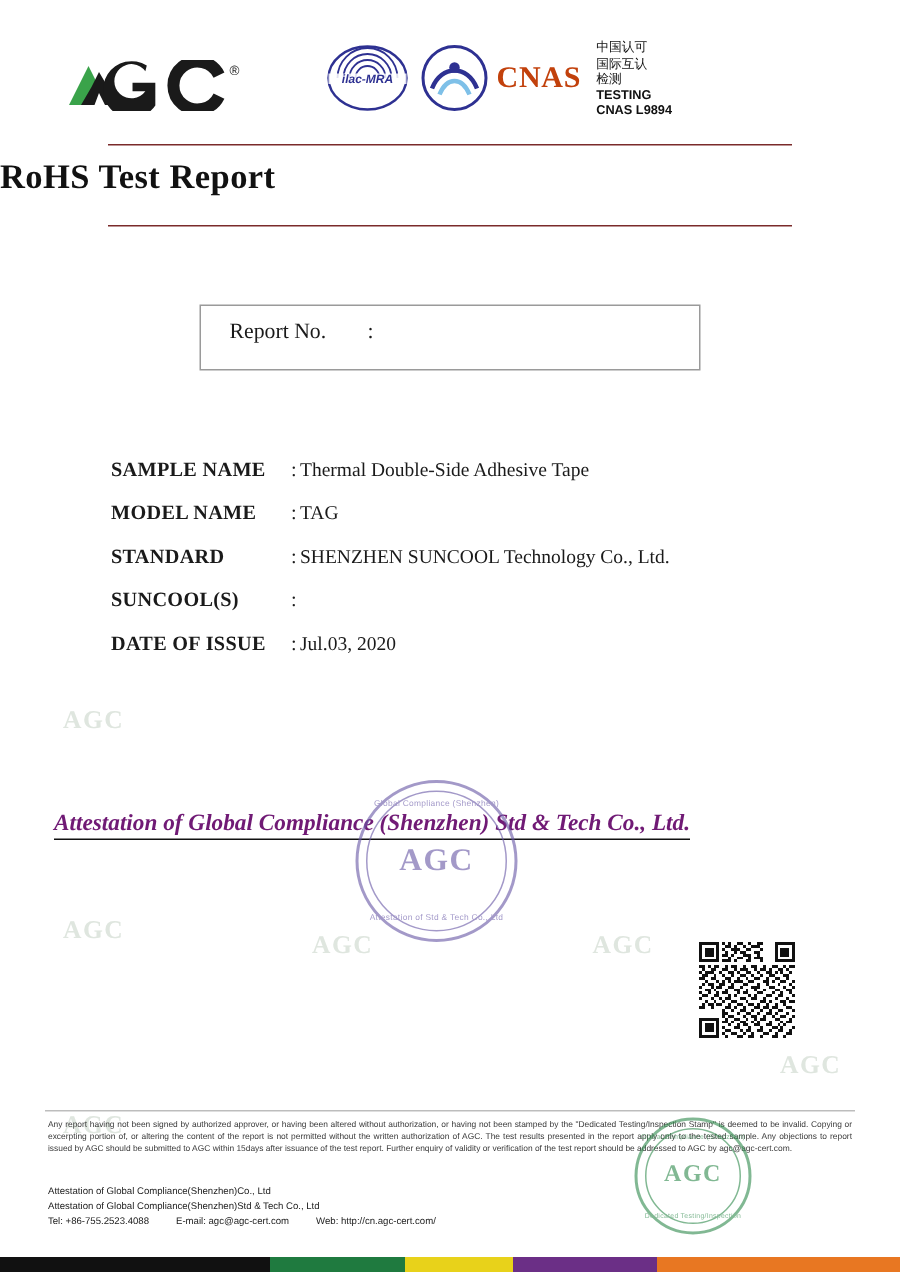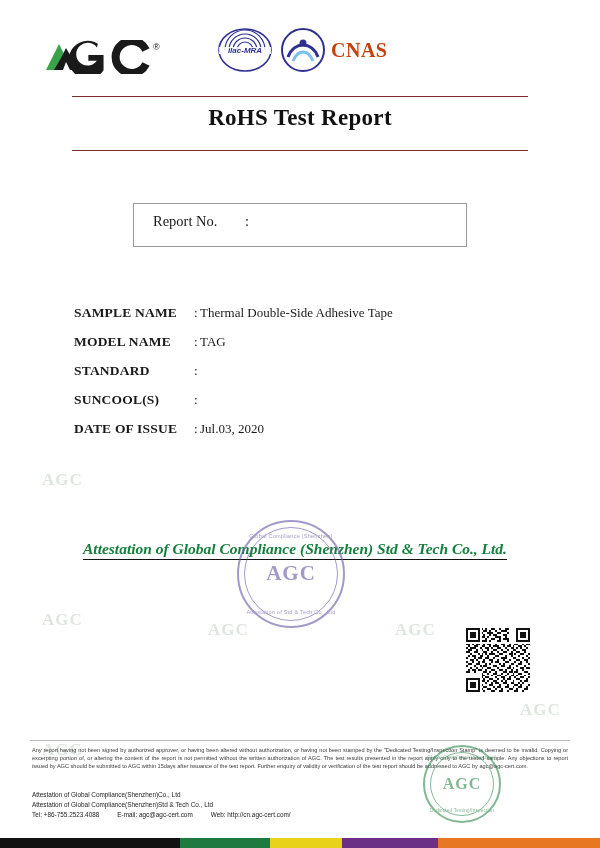--- a/index.html
+++ b/index.html
@@ -92,21 +92,20 @@
     width: 456px;
     border-top: 1px solid #7a2b2b;
   }
   .rule-top { top: 96px; }
   .rule-bottom { top: 150px; }
   .doc-title {
     position: absolute;
     top: 105px;
     left: 0;
     width: 600px;
-    text-align: center;
     font-family: "Liberation Serif", serif;
     font-weight: bold;
     font-size: 23px;
     letter-spacing: 0.3px;
     color: #111;
   }
 
   
   .report-box {
     position: absolute;
@@ -176,22 +175,21 @@
   .company-line {
     position: absolute;
     left: 0;
     top: 540px;
     width: 496px;
     text-align: center;
     font-family: "Liberation Serif", serif;
     font-style: italic;
     font-weight: bold;
     font-size: 15.5px;
-    color: #15803d;
-    margin-left: 47px;
+    color: #701a75;
   }
   .company-line span {
     border-bottom: 1px solid #111;
     padding-bottom: 2px;
   }
 
   
   .stamp {
     position: absolute;
     border-radius: 50%;
@@ -348,20 +346,27 @@
           <svg width="46" height="46" viewBox="0 0 46 46">
             <circle cx="23" cy="23" r="21" fill="none" stroke="#2e3192" stroke-width="2"></circle>
             <path d="M8 30 C14 14, 32 14, 38 30" fill="none" stroke="#2e3192" stroke-width="3"></path>
             <path d="M13 34 C18 22, 28 22, 33 34" fill="none" stroke="#7ec0e8" stroke-width="3"></path>
             <circle cx="23" cy="16" r="3.5" fill="#2e3192"></circle>
           </svg>
         </div>
         <div class="cnas-text">CNAS</div>
       </div>
 
+      <div class="cnas-cn">
+        <div>中国认可</div>
+        <div>国际互认</div>
+        <div>检测</div>
+        <div class="b">TESTING</div>
+        <div class="b">CNAS L9894</div>
+      </div>
     </div>
   </div>
 
   <div class="title-rule rule-top"></div>
   <div class="doc-title">RoHS Test Report</div>
   <div class="title-rule rule-bottom"></div>
 
   <div class="report-box">
     <div class="report-label">Report No.</div>
     <div class="report-colon">:</div>
@@ -374,20 +379,21 @@
       <span class="field-value">Thermal Double-Side Adhesive Tape</span>
     </div>
     <div class="field-row">
       <span class="field-label">MODEL NAME</span>
       <span class="field-colon">:</span>
       <span class="field-value">TAG</span>
     </div>
     <div class="field-row">
       <span class="field-label">STANDARD</span>
       <span class="field-colon">:</span>
+      <span class="field-value">SHENZHEN  SUNCOOL  Technology Co., Ltd.</span>
     </div>
     <div class="field-row">
       <span class="field-label">SUNCOOL(S)</span>
       <span class="field-colon">:</span>
     </div>
     <div class="field-row">
       <span class="field-label">DATE OF ISSUE</span>
       <span class="field-colon">:</span>
       <span class="field-value">Jul.03, 2020</span>
     </div>

